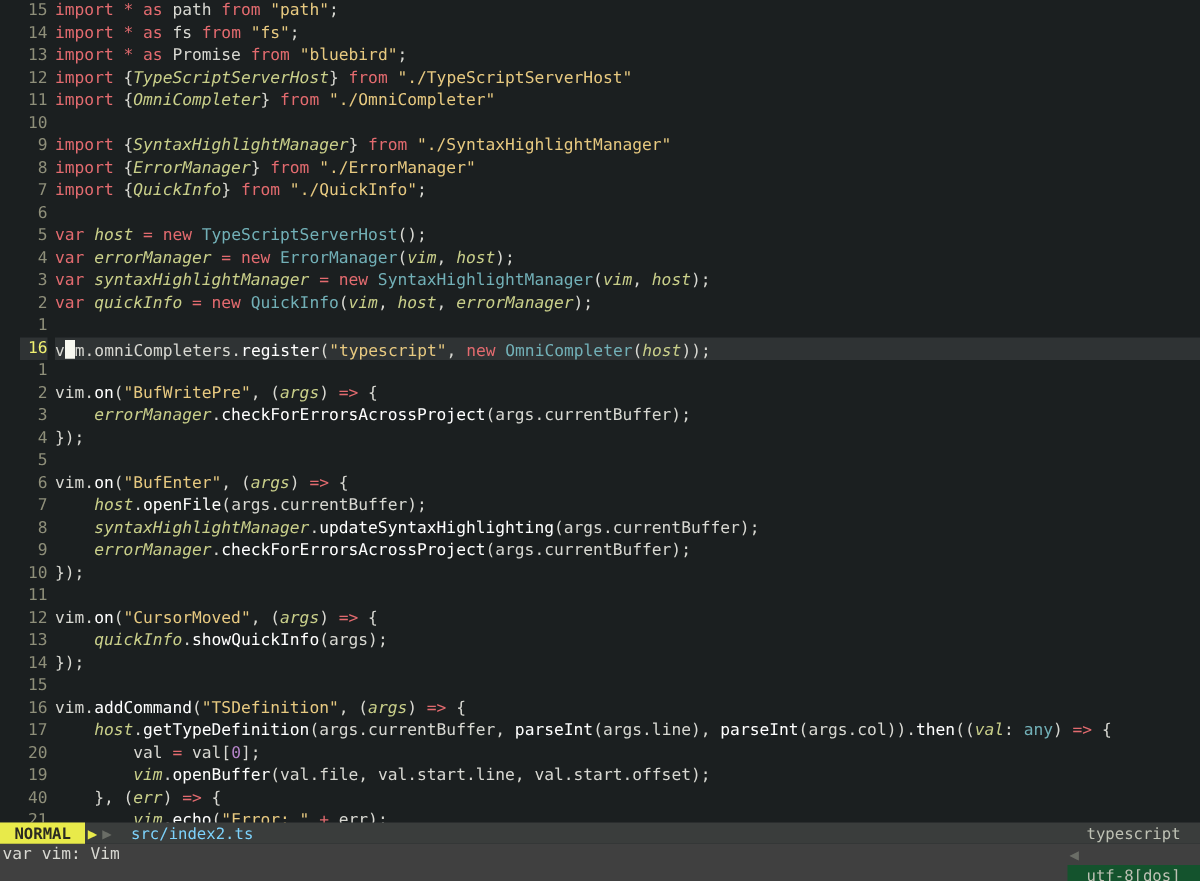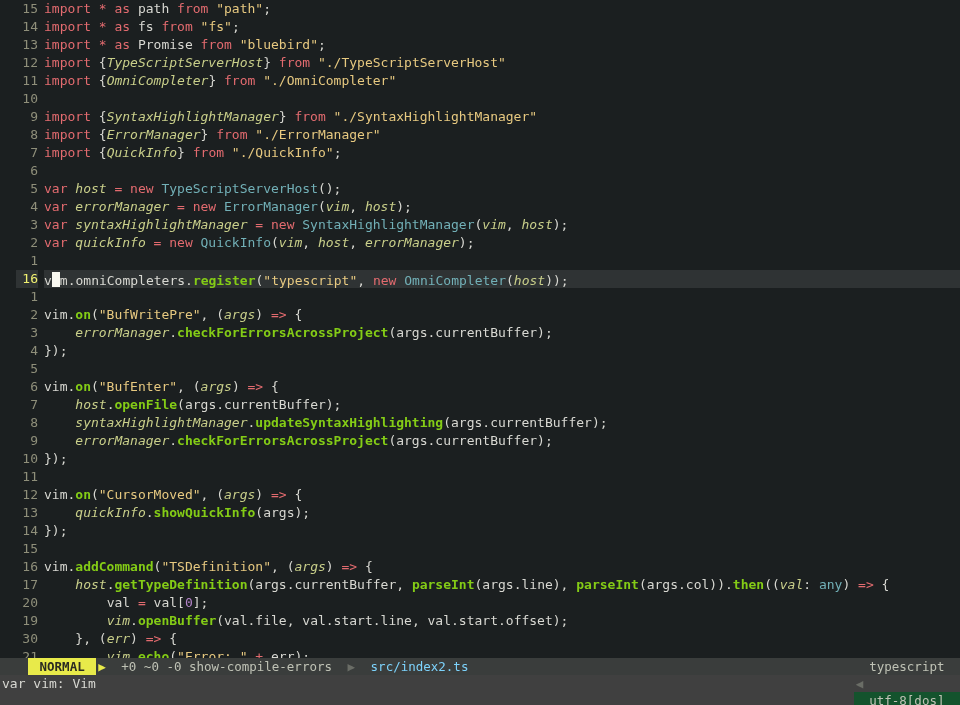--- a/index.html
+++ b/index.html
@@ -51,35 +51,34 @@
     border-left: 2px solid #000;
     border-top: 2px solid #000;
     transform: rotate(-45deg) scale(0.6);
     opacity: 0;
   }
   
   .kw  { color: #e36b6f; }
   .op  { color: #e36b6f; }
   .id  { color: #d8d8d2; }
   .it  { color: #c9cf8a; font-style: italic; }
-  .fn  { color: #84cc16; font-weight: bold; }
+  .fn  { color: #ffffff; }
   .ty  { color: #72b0b7; }
   .str { color: #e7c980; }
   .num { color: #b584c9; }
   .pn  { color: #d8d8d2; }
 
   .statusline {
     display: flex;
     height: 17px;
     line-height: 17px;
     font-size: 12.5px;
     background: #3a3d3c;
     color: #bfc2b5;
     white-space: pre;
-    padding-left: 28px;
   }
   .sl-seg { padding: 0 6px; }
   .sl-mode { background: #e8ea4a; color: #2b2b22; font-weight: bold; padding: 0 4px;}
   .sl-file { color: #7dd3fc; }
   .sl-right { margin-left: auto; display: flex; flex-direction: column; }
   .sl-ft   { padding: 0 8px; }
   .sl-enc  { background: #14532d; padding: 0 8px; }
   .sl-pct  { background: #e8ea4a; color: #2b2b22; padding: 0 6px; }
   .sl-chevR { color: #6a6d66; padding: 0 2px;}
   .sl-chevL { color: #6a6d66; padding: 0 2px;}
@@ -127,30 +126,29 @@
       <div class="ln">10</div>
       <div class="ln">11</div>
       <div class="ln">12</div>
       <div class="ln">13</div>
       <div class="ln">14</div>
       <div class="ln">15</div>
       <div class="ln">16</div>
       <div class="ln">17</div>
       <div class="ln">20</div>
       <div class="ln">19</div>
-      <div class="ln">30</div>
+      <div class="ln">40</div>
       <div class="ln">21</div>
     </div>
   <div class="code" id="code"><div class="row"><span class="kw">import</span><span class="op"> * </span><span class="kw">as</span><span class="id"> path </span><span class="kw">from</span><span class="str"> "path"</span><span class="pn">;</span></div><div class="row"><span class="kw">import</span><span class="op"> * </span><span class="kw">as</span><span class="id"> fs </span><span class="kw">from</span><span class="str"> "fs"</span><span class="pn">;</span></div><div class="row"><span class="kw">import</span><span class="op"> * </span><span class="kw">as</span><span class="id"> Promise </span><span class="kw">from</span><span class="str"> "bluebird"</span><span class="pn">;</span></div><div class="row"><span class="kw">import</span><span class="pn"> {</span><span class="it">TypeScriptServerHost</span><span class="pn">} </span><span class="kw">from</span><span class="str"> "./TypeScriptServerHost"</span></div><div class="row"><span class="kw">import</span><span class="pn"> {</span><span class="it">OmniCompleter</span><span class="pn">} </span><span class="kw">from</span><span class="str"> "./OmniCompleter"</span></div><div class="row"></div><div class="row"><span class="kw">import</span><span class="pn"> {</span><span class="it">SyntaxHighlightManager</span><span class="pn">} </span><span class="kw">from</span><span class="str"> "./SyntaxHighlightManager"</span></div><div class="row"><span class="kw">import</span><span class="pn"> {</span><span class="it">ErrorManager</span><span class="pn">} </span><span class="kw">from</span><span class="str"> "./ErrorManager"</span></div><div class="row"><span class="kw">import</span><span class="pn"> {</span><span class="it">QuickInfo</span><span class="pn">} </span><span class="kw">from</span><span class="str"> "./QuickInfo"</span><span class="pn">;</span></div><div class="row"></div><div class="row"><span class="kw">var</span><span class="it"> host </span><span class="op">=</span><span class="kw"> new </span><span class="ty">TypeScriptServerHost</span><span class="pn">();</span></div><div class="row"><span class="kw">var</span><span class="it"> errorManager </span><span class="op">=</span><span class="kw"> new </span><span class="ty">ErrorManager</span><span class="pn">(</span><span class="it">vim</span><span class="pn">, </span><span class="it">host</span><span class="pn">);</span></div><div class="row"><span class="kw">var</span><span class="it"> syntaxHighlightManager </span><span class="op">=</span><span class="kw"> new </span><span class="ty">SyntaxHighlightManager</span><span class="pn">(</span><span class="it">vim</span><span class="pn">, </span><span class="it">host</span><span class="pn">);</span></div><div class="row"><span class="kw">var</span><span class="it"> quickInfo </span><span class="op">=</span><span class="kw"> new </span><span class="ty">QuickInfo</span><span class="pn">(</span><span class="it">vim</span><span class="pn">, </span><span class="it">host</span><span class="pn">, </span><span class="it">errorManager</span><span class="pn">);</span></div><div class="row"></div><div class="row current-row"><span class="id">v</span><span class="cursor"></span><span class="id">m</span><span class="id">.omniCompleters.</span><span class="fn">register</span><span class="pn">(</span><span class="str">"typescript"</span><span class="pn">, </span><span class="kw">new</span><span class="id"> </span><span class="ty">OmniCompleter</span><span class="pn">(</span><span class="it">host</span><span class="pn">));</span></div><div class="row"></div><div class="row"><span class="id">vim.</span><span class="fn">on</span><span class="pn">(</span><span class="str">"BufWritePre"</span><span class="pn">, (</span><span class="it">args</span><span class="pn">) </span><span class="op">=&gt;</span><span class="pn"> {</span></div><div class="row"><span class="pn">    </span><span class="it">errorManager</span><span class="pn">.</span><span class="fn">checkForErrorsAcrossProject</span><span class="pn">(args.currentBuffer);</span></div><div class="row"><span class="pn">});</span></div><div class="row"></div><div class="row"><span class="id">vim.</span><span class="fn">on</span><span class="pn">(</span><span class="str">"BufEnter"</span><span class="pn">, (</span><span class="it">args</span><span class="pn">) </span><span class="op">=&gt;</span><span class="pn"> {</span></div><div class="row"><span class="pn">    </span><span class="it">host</span><span class="pn">.</span><span class="fn">openFile</span><span class="pn">(args.currentBuffer);</span></div><div class="row"><span class="pn">    </span><span class="it">syntaxHighlightManager</span><span class="pn">.</span><span class="fn">updateSyntaxHighlighting</span><span class="pn">(args.currentBuffer);</span></div><div class="row"><span class="pn">    </span><span class="it">errorManager</span><span class="pn">.</span><span class="fn">checkForErrorsAcrossProject</span><span class="pn">(args.currentBuffer);</span></div><div class="row"><span class="pn">});</span></div><div class="row"></div><div class="row"><span class="id">vim.</span><span class="fn">on</span><span class="pn">(</span><span class="str">"CursorMoved"</span><span class="pn">, (</span><span class="it">args</span><span class="pn">) </span><span class="op">=&gt;</span><span class="pn"> {</span></div><div class="row"><span class="pn">    </span><span class="it">quickInfo</span><span class="pn">.</span><span class="fn">showQuickInfo</span><span class="pn">(args);</span></div><div class="row"><span class="pn">});</span></div><div class="row"></div><div class="row"><span class="id">vim.</span><span class="fn">addCommand</span><span class="pn">(</span><span class="str">"TSDefinition"</span><span class="pn">, (</span><span class="it">args</span><span class="pn">) </span><span class="op">=&gt;</span><span class="pn"> {</span></div><div class="row"><span class="pn">    </span><span class="it">host</span><span class="pn">.</span><span class="fn">getTypeDefinition</span><span class="pn">(args.currentBuffer, </span><span class="fn">parseInt</span><span class="pn">(args.line), </span><span class="fn">parseInt</span><span class="pn">(args.col)).</span><span class="fn">then</span><span class="pn">((</span><span class="it">val</span><span class="pn">: </span><span class="ty">any</span><span class="pn">) </span><span class="op">=&gt;</span><span class="pn"> {</span></div><div class="row"><span class="pn">        </span><span class="id">val </span><span class="op">=</span><span class="id"> val[</span><span class="num">0</span><span class="pn">];</span></div><div class="row"><span class="pn">        </span><span class="it">vim</span><span class="pn">.</span><span class="fn">openBuffer</span><span class="pn">(val.file, val.start.line, val.start.offset);</span></div><div class="row"><span class="pn">    </span><span class="pn">}, (</span><span class="it">err</span><span class="pn">) </span><span class="op">=&gt;</span><span class="pn"> {</span></div><div class="row"><span class="pn">        </span><span class="it">vim</span><span class="pn">.</span><span class="fn">echo</span><span class="pn">(</span><span class="str">"Error: "</span><span class="pn"> </span><span class="op">+</span><span class="pn"> err);</span></div></div>
 </div>
 
 <div class="statusline">
   <span class="sl-mode"> NORMAL </span>
   <span class="sl-chevR y">▶</span>
-  <span class="sl-seg"> +0 ~0 -0 show-compile-errors </span>
   <span class="sl-chevR">▶</span>
   <span class="sl-seg sl-file"> src/index2.ts </span>
   <div class="sl-right">
     <span class="sl-ft"> typescript </span>
     <span class="sl-chevL">◀</span>
     <span class="sl-enc"> utf-8[dos] </span>
     <span class="sl-chevL y">◀</span>
     <span class="sl-pct"> 65% </span>
     <span class="sl-pct">:</span>
     <span class="sl-pct">  16</span>

